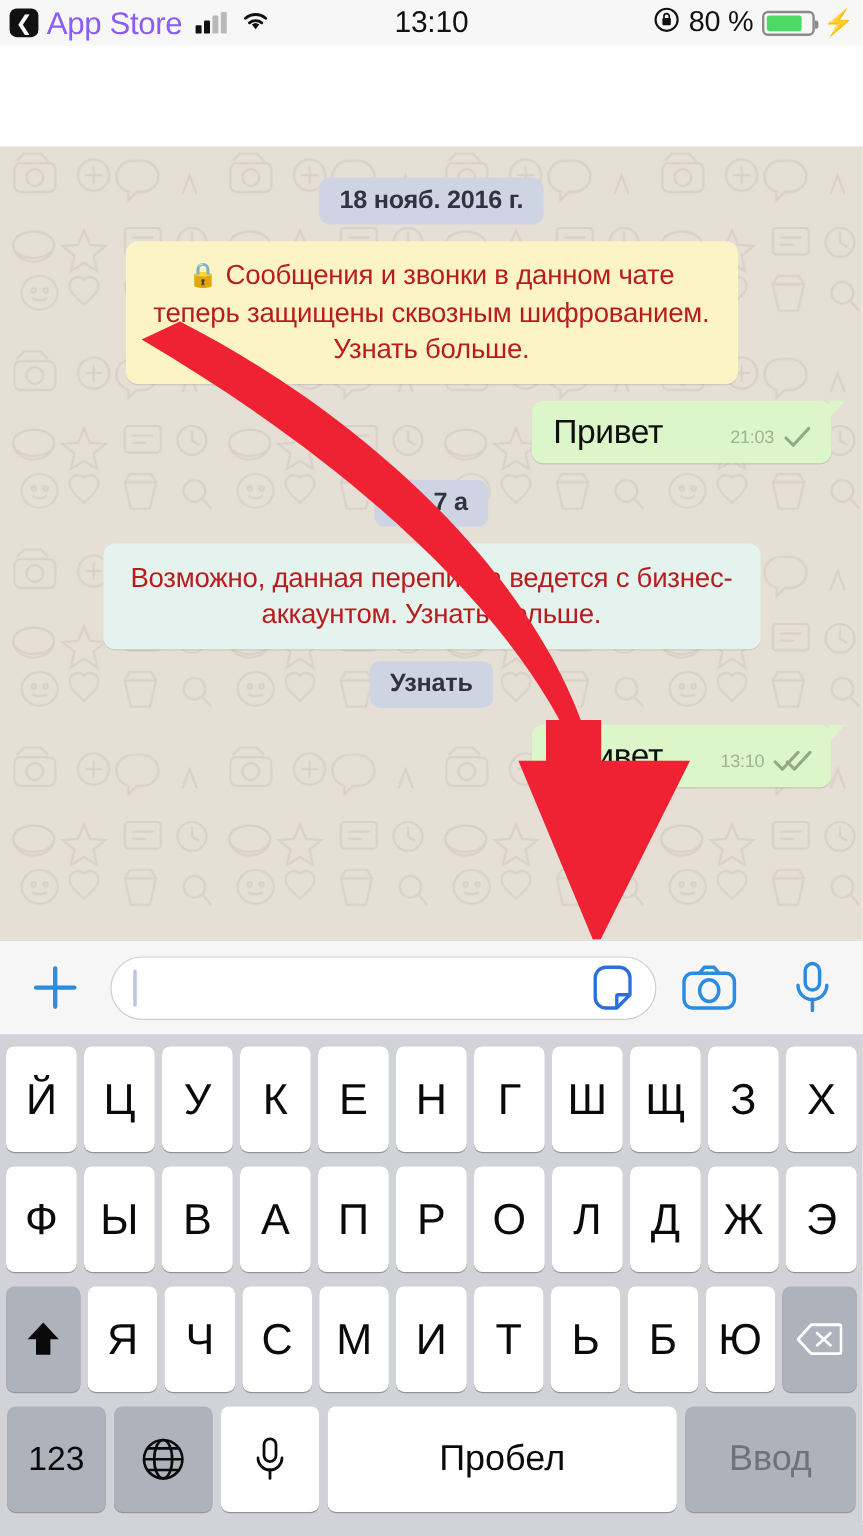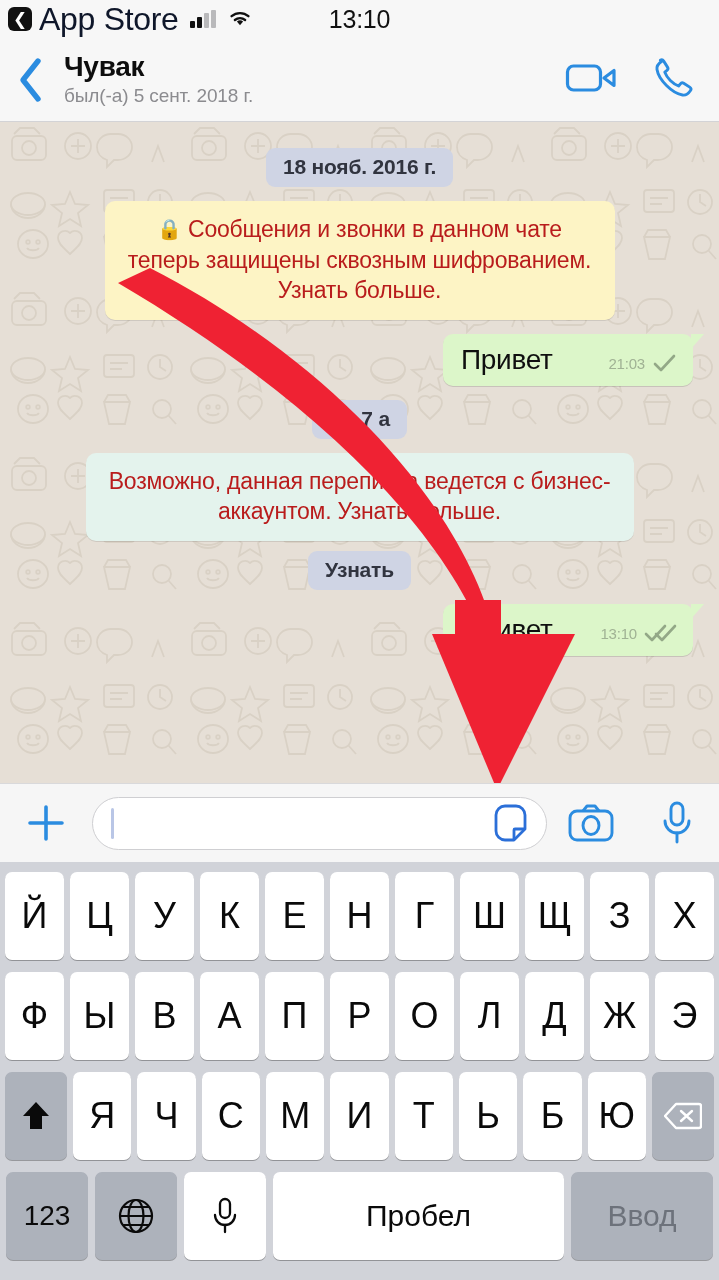--- a/index.html
+++ b/index.html
@@ -16,21 +16,21 @@
     position: absolute; top: 0; left: 0; width: 719px; height: 38px;
     background: #f7f7f7;
     display: flex; align-items: center;
   }
   .sb-left { display: flex; align-items: center; gap: 7px; padding-left: 8px; flex: 0 0 auto; }
   .sb-back-badge {
     width: 24px; height: 24px; border-radius: 6px; background: #111;
     display: flex; align-items: center; justify-content: center;
     color: #fff; font-size: 17px; line-height: 1;
   }
-  .sb-appname { font-size: 32px; color: #0f172a; letter-spacing: -0.3px; }
+  .sb-appname { font-size: 26px; color: #8b5cf6; letter-spacing: -0.3px; }
   .sb-signal { display: flex; align-items: flex-end; gap: 2px; height: 17px; margin-left: 4px; }
   .sb-signal i { display: block; width: 5px; background: #111; border-radius: 1px; }
   .sb-signal i:nth-child(1) { height: 7px; }
   .sb-signal i:nth-child(2) { height: 11px; }
   .sb-signal i:nth-child(3) { height: 15px; background: #b9b9bb; }
   .sb-signal i:nth-child(4) { height: 18px; background: #b9b9bb; }
   .sb-wifi { margin-left: 4px; }
   .sb-center {
     position: absolute; left: 0; right: 0; text-align: center;
     font-size: 25px; color: #111; font-weight: 400; letter-spacing: -0.2px;
@@ -176,46 +176,36 @@
         </div>
       <div class="sb-wifi">
         <svg width="26" height="19" viewBox="0 0 26 19">
           <path d="M13 17.3l3.1-3.9a4.9 4.9 0 0 0-6.2 0z" fill="#111"></path>
           <path d="M4.6 8.2a13 13 0 0 1 16.8 0" stroke="#111" stroke-width="2.4" fill="none" stroke-linecap="round"></path>
           <path d="M7.9 12a8.2 8.2 0 0 1 10.2 0" stroke="#111" stroke-width="2.4" fill="none" stroke-linecap="round"></path>
         </svg>
       </div>
     </div>
     <div class="sb-center">13:10</div>
+    <div class="sb-right">
+      <div>
+        <svg width="23" height="23" viewBox="0 0 23 23">
+          <circle cx="11.5" cy="11.5" r="9.2" stroke="#111" stroke-width="1.8" fill="none"></circle>
+          <rect x="8" y="10" width="7" height="6" rx="1" fill="#111"></rect>
+          <path d="M9.3 10V8.6a2.2 2.2 0 0 1 4.4 0V10" stroke="#111" stroke-width="1.4" fill="none"></path>
+        </svg>
+      </div>
+      <div class="sb-battpct">80 %</div>
+      <div class="sb-batt">
+        <div class="sb-batt-fill" id="batt-fill" style="width: 80%;"></div>
+      </div>
+      <div class="sb-bolt">⚡</div>
+    </div>
   </div>
 
-  <div class="chatheader">
-    <div class="ch-back">
-      <svg width="26" height="46" viewBox="0 0 26 46">
-        <path d="M21 4L6 23l15 19" stroke="#2b8ce0" stroke-width="5.4" fill="none" stroke-linecap="round" stroke-linejoin="round"></path>
-      </svg>
-    </div>
-    <div class="ch-titles">
-      <div class="ch-name">Чувак</div>
-      <div class="ch-status">был(-а) 5 сент. 2018 г.</div>
-    </div>
-    <div class="ch-actions">
-      <div>
-        <svg width="54" height="38" viewBox="0 0 54 38">
-          <rect x="2.5" y="7" width="33" height="24" rx="6" stroke="#2b8ce0" stroke-width="3.2" fill="none"></rect>
-          <path d="M39 19l10-7.5v15z" stroke="#2b8ce0" stroke-width="3.2" fill="none" stroke-linejoin="round"></path>
-        </svg>
-      </div>
-      <div>
-        <svg width="46" height="46" viewBox="0 0 46 46">
-          <path d="M12.5 6.5c-3 2-5 5-4.5 8 .8 5 5 11.5 9.5 16s11 8.7 16 9.5c3 .5 6-1.5 8-4.5 .8-1.2 .4-2.6-.8-3.4l-6-3.8c-1.1-.7-2.5-.5-3.3 .5l-1.8 2.2c-3-1.2-6-3.2-8.3-5.5-2.3-2.3-4.3-5.3-5.5-8.3l2.2-1.8c1-.8 1.2-2.2 .5-3.3l-3.8-6c-.8-1.2-2.2-1.6-3.4-.8z" stroke="#2b8ce0" stroke-width="2.9" fill="none" stroke-linejoin="round"></path>
-        </svg>
-      </div>
-    </div>
-  </div>
 
   <div class="chatbody">
 
     <svg class="doodles" width="719" height="661" viewBox="0 0 719 661">
       <defs>
         <pattern id="dood" width="180" height="165" patternUnits="userSpaceOnUse">
           <g stroke="#cfc6b8" stroke-width="1.8" fill="none">
             <rect x="12" y="14" width="34" height="24" rx="5"></rect>
             <circle cx="29" cy="26" r="7"></circle>
             <path d="M14 12l6-6h14l6 6"></path>

